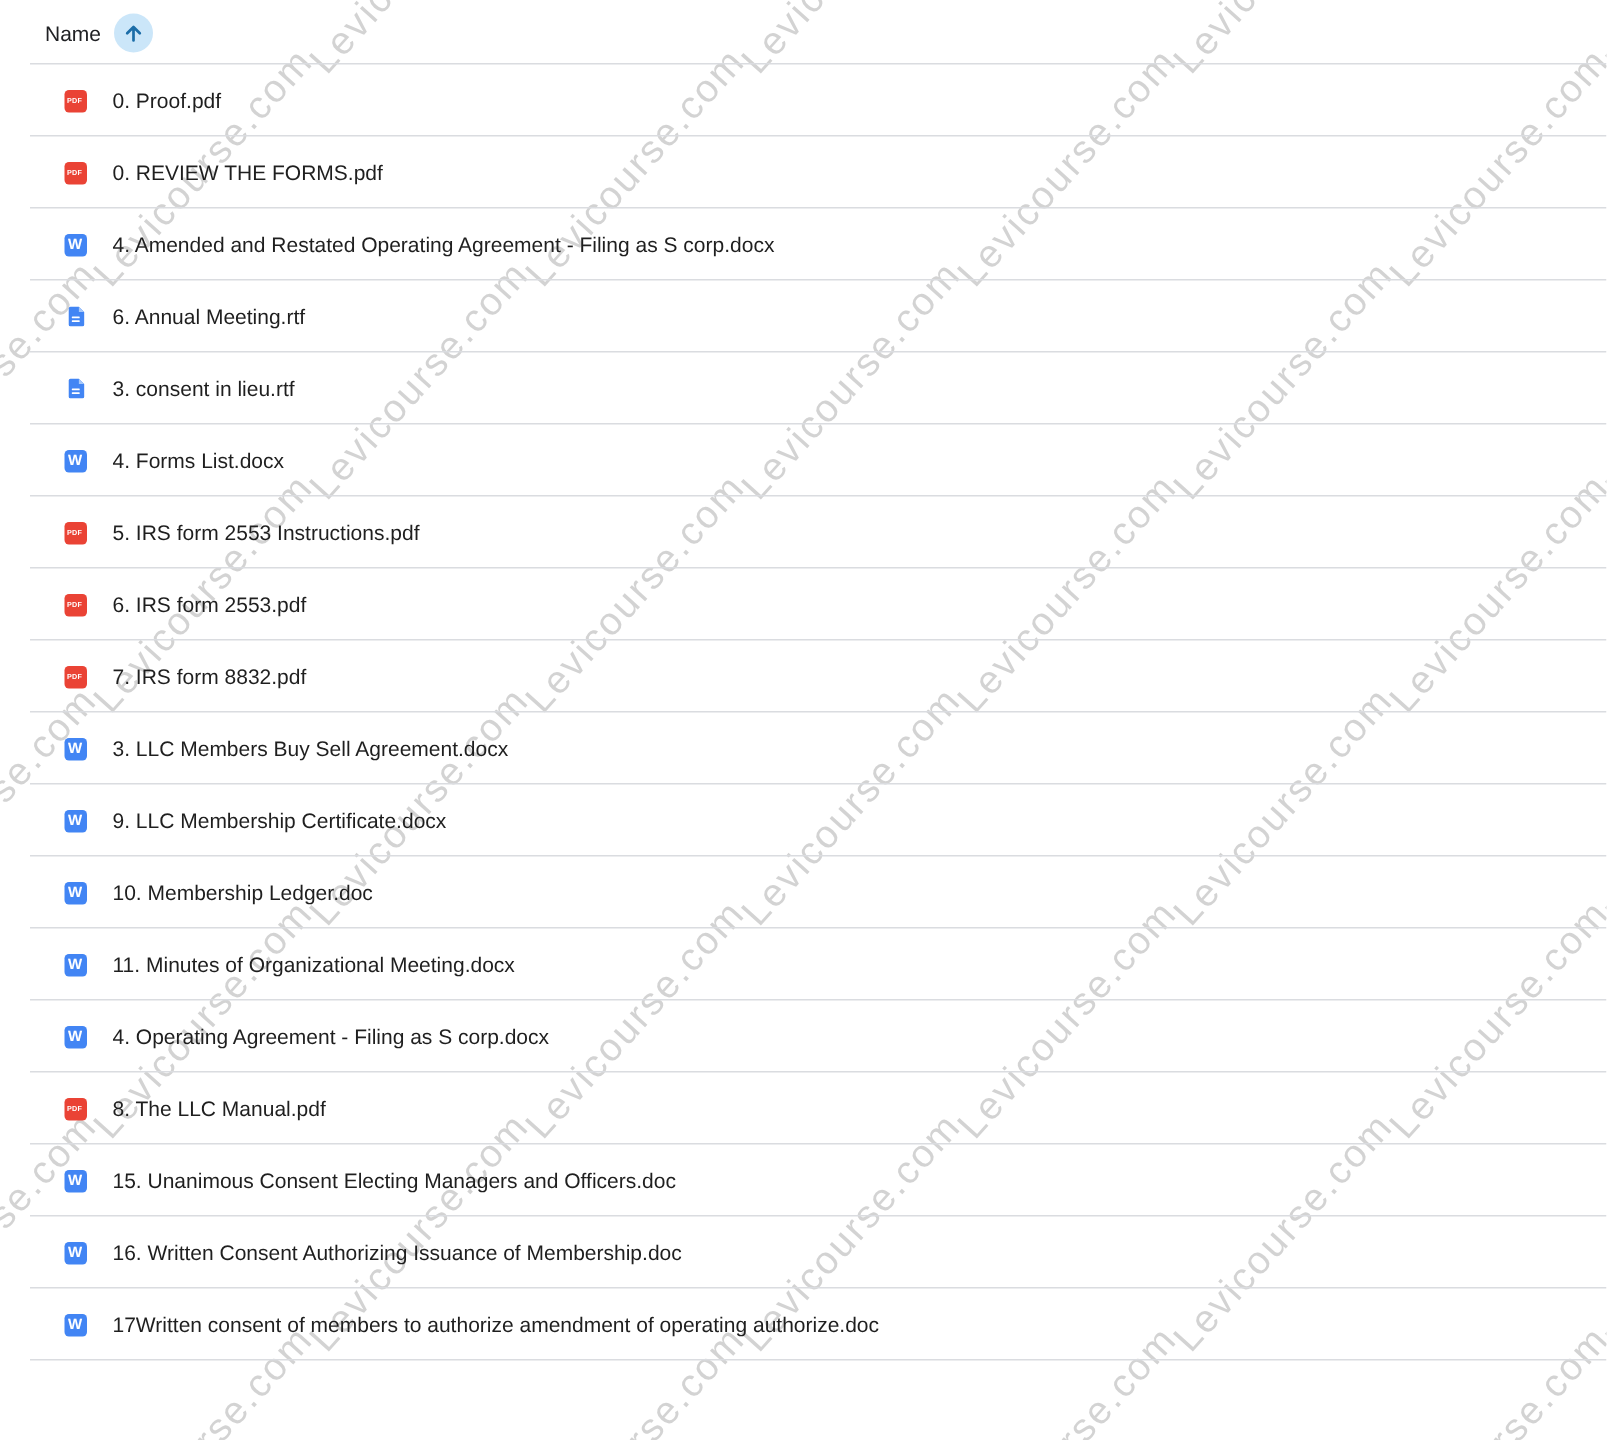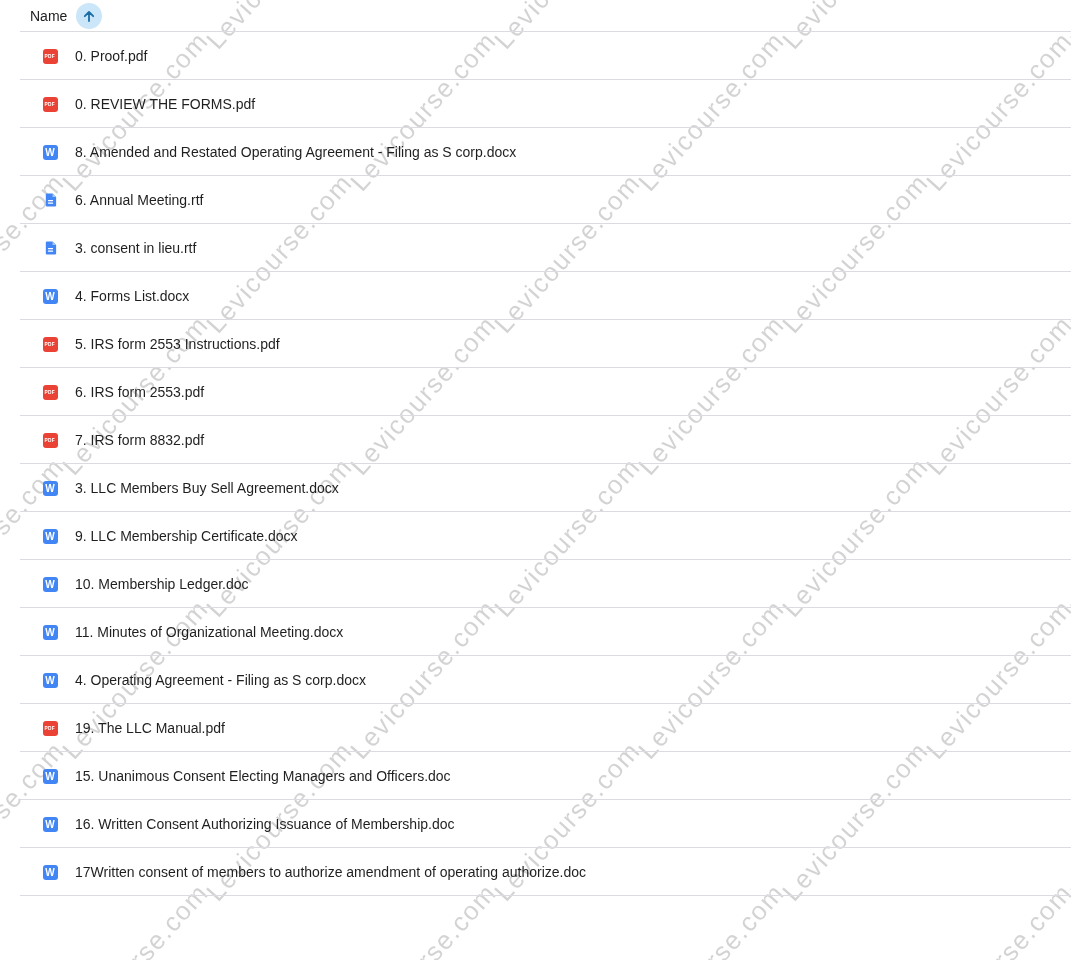--- a/index.html
+++ b/index.html
@@ -33,21 +33,21 @@
     user-select: none;
   }
 
   
   .content {
     position: relative;
     z-index: 1;
   }
 
   .list-header {
-    height: 32px;
+    height: 43px;
     display: flex;
     align-items: center;
     padding-left: 30px;
     position: relative;
     box-sizing: border-box;
   }
   .list-header::after {
     content: "";
     position: absolute;
     left: 20px;
@@ -224,21 +224,21 @@
     <span class="fname">0. REVIEW THE FORMS.pdf</span>
   </div>
       <div class="row">
     <span class="icon-wrap">
 
       <span class="icon-word">
         <span class="badge-txt">W</span>
       </span>
 
     </span>
-    <span class="fname">8. Amended and Restated Operating Agreement - Filing as S corp.docx</span>
+    <span class="fname">4. Amended and Restated Operating Agreement - Filing as S corp.docx</span>
   </div>
       <div class="row">
     <span class="icon-wrap">
 
       <span class="icon-rtf">
         <svg width="15" height="16" viewBox="0 0 16 16">
           <path d="M3 2.2 a1.2 1.2 0 0 1 1.2 -1.2 h6 l3.8 3.8 v9 a1.2 1.2 0 0 1 -1.2 1.2 h-8.6 a1.2 1.2 0 0 1 -1.2 -1.2 z" fill="#4285f4"></path>
           <path d="M10.2 1 l3.8 3.8 h-3.8 z" fill="#a6c8fa"></path>
           <rect x="5.2" y="8" width="5.6" height="1.3" rx="0.4" fill="#ffffff"></rect>
           <rect x="5.2" y="10.6" width="5.6" height="1.3" rx="0.4" fill="#ffffff"></rect>
@@ -348,21 +348,21 @@
     </span>
     <span class="fname">4. Operating Agreement - Filing as S corp.docx</span>
   </div>
       <div class="row">
     <span class="icon-wrap">
       <span class="icon-pdf">
         <span class="badge-txt">PDF</span>
       </span>
 
     </span>
-    <span class="fname">19. The LLC Manual.pdf</span>
+    <span class="fname">8. The LLC Manual.pdf</span>
   </div>
       <div class="row">
     <span class="icon-wrap">
 
       <span class="icon-word">
         <span class="badge-txt">W</span>
       </span>
 
     </span>
     <span class="fname">15. Unanimous Consent Electing Managers and Officers.doc</span>

